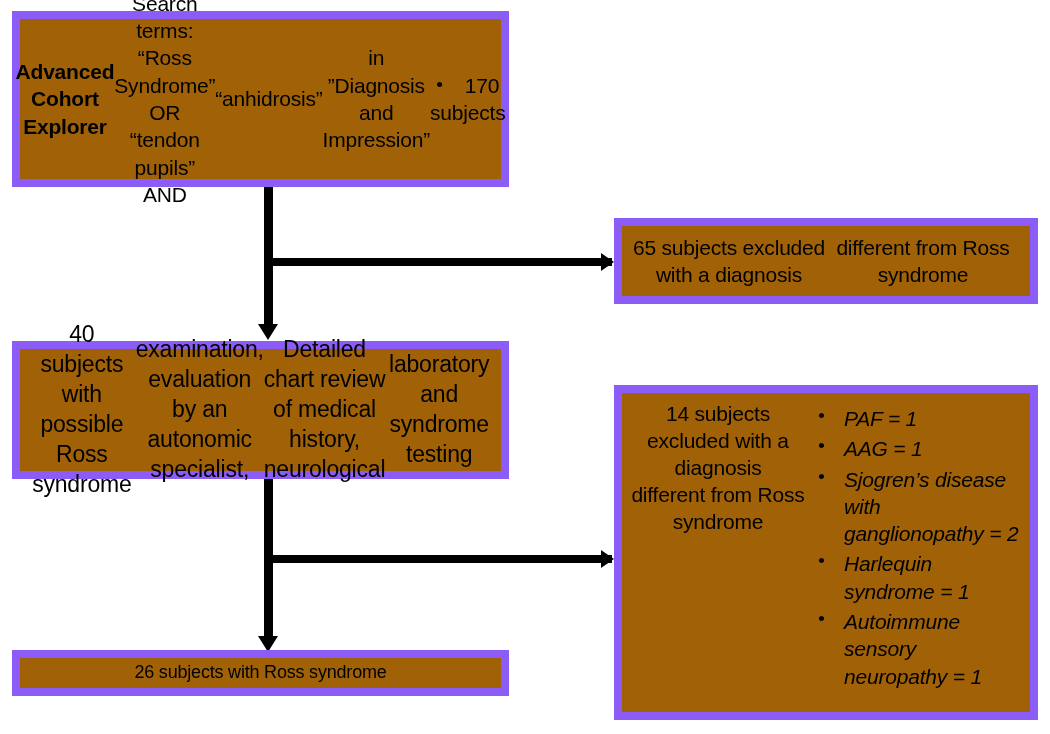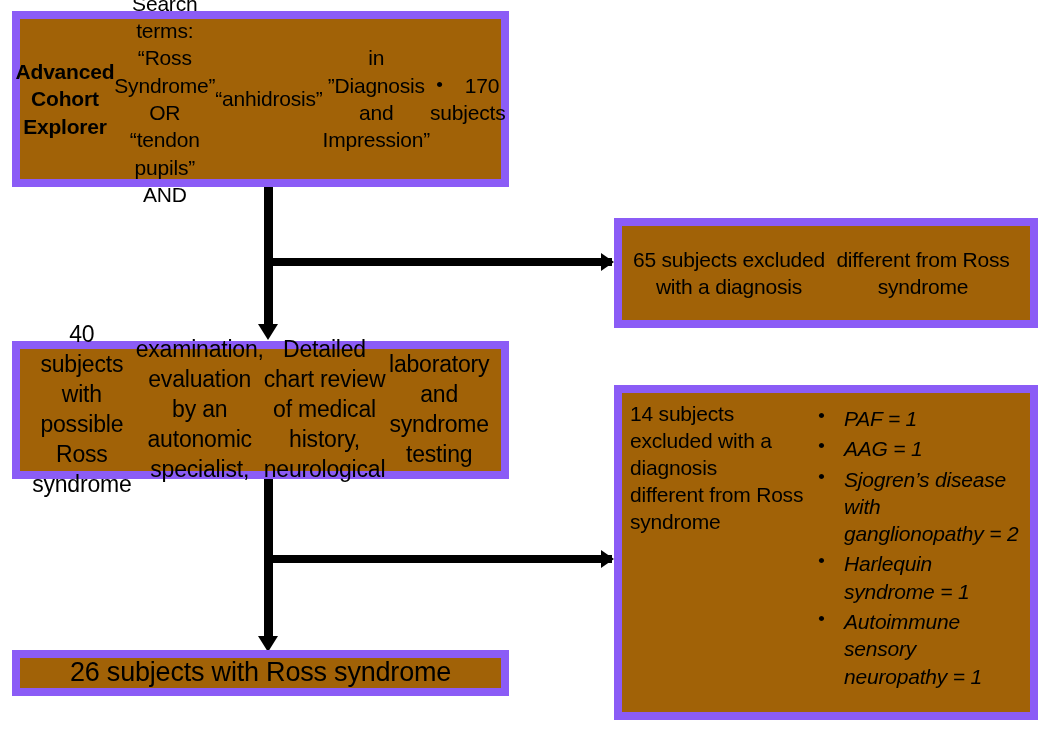--- a/index.html
+++ b/index.html
@@ -42,38 +42,38 @@
     font-size: 21px;
     padding: 4px 6px;
   }
   #node-review {
     left: 12px; top: 341px; width: 497px; height: 138px;
     font-size: 23px;
     padding: 2px 8px;
   }
   #node-final {
     left: 12px; top: 650px; width: 497px; height: 46px;
-    font-size: 27px;
+    font-size: 18px;
   }
   #node-excluded-1 {
-    left: 614px; top: 218px; width: 424px; height: 110px;
+    left: 614px; top: 218px; width: 424px; height: 86px;
     font-size: 21px;
     padding: 2px 10px;
     text-align: center;
   }
   #node-excluded-2 {
     left: 614px; top: 385px; width: 424px; height: 335px;
     font-size: 21px;
     justify-content: flex-start;
     align-items: stretch;
     text-align: left;
     padding: 8px 8px 6px 8px;
   }
   #node-excluded-2 .heading {
-    text-align: left;
+    text-align: center;
     line-height: 1.28;
   }
   .bullets {
     margin: 4px 0 0 0;
     padding: 0;
     list-style: none;
     font-style: italic;
   }
   .bullets li {
     position: relative;

